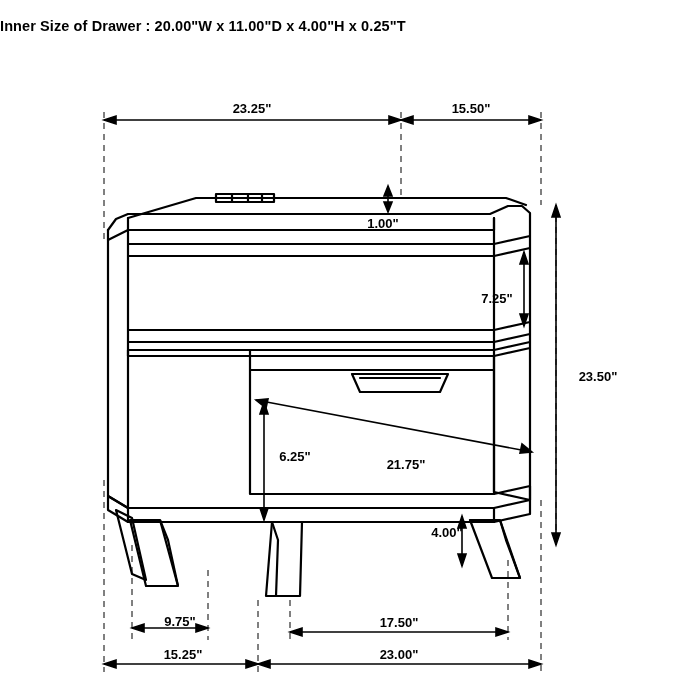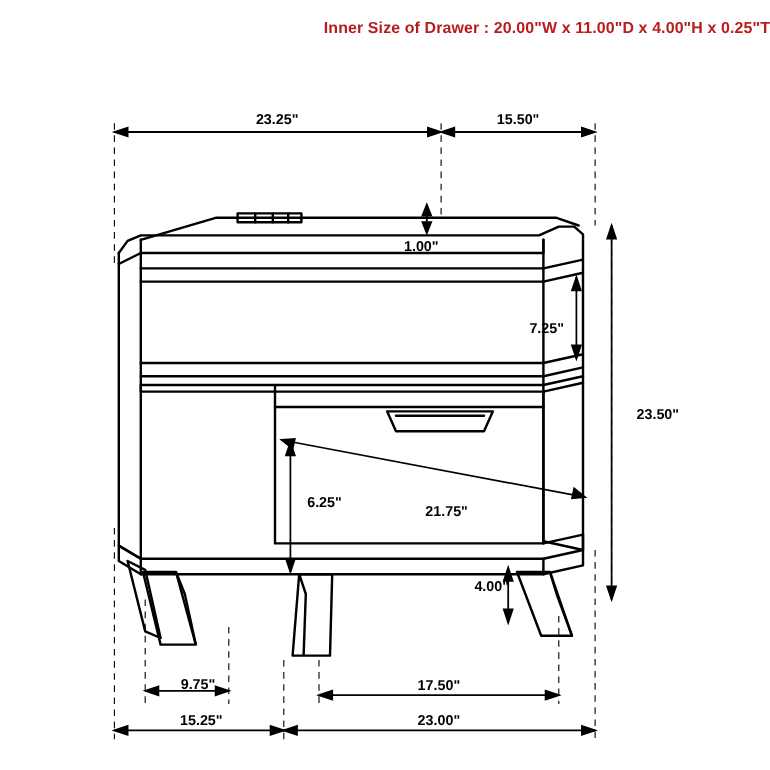--- a/index.html
+++ b/index.html
@@ -13,24 +13,24 @@
     height: 700px;
     background: #ffffff;
     font-family: "Liberation Sans", sans-serif;
     overflow: hidden;
   }
   #title {
     position: absolute;
     top: 18px;
     left: 0;
     width: 700px;
-    text-align: right;
+    text-align: left;
     font-size: 14.5px;
     font-weight: bold;
-    color: #b91c1c;
+    color: #000000;
     letter-spacing: 0.1px;
   }
   svg#diagram {
     position: absolute;
     top: 0;
     left: 0;
     width: 700px;
     height: 700px;
   }
   .dimlabel {

